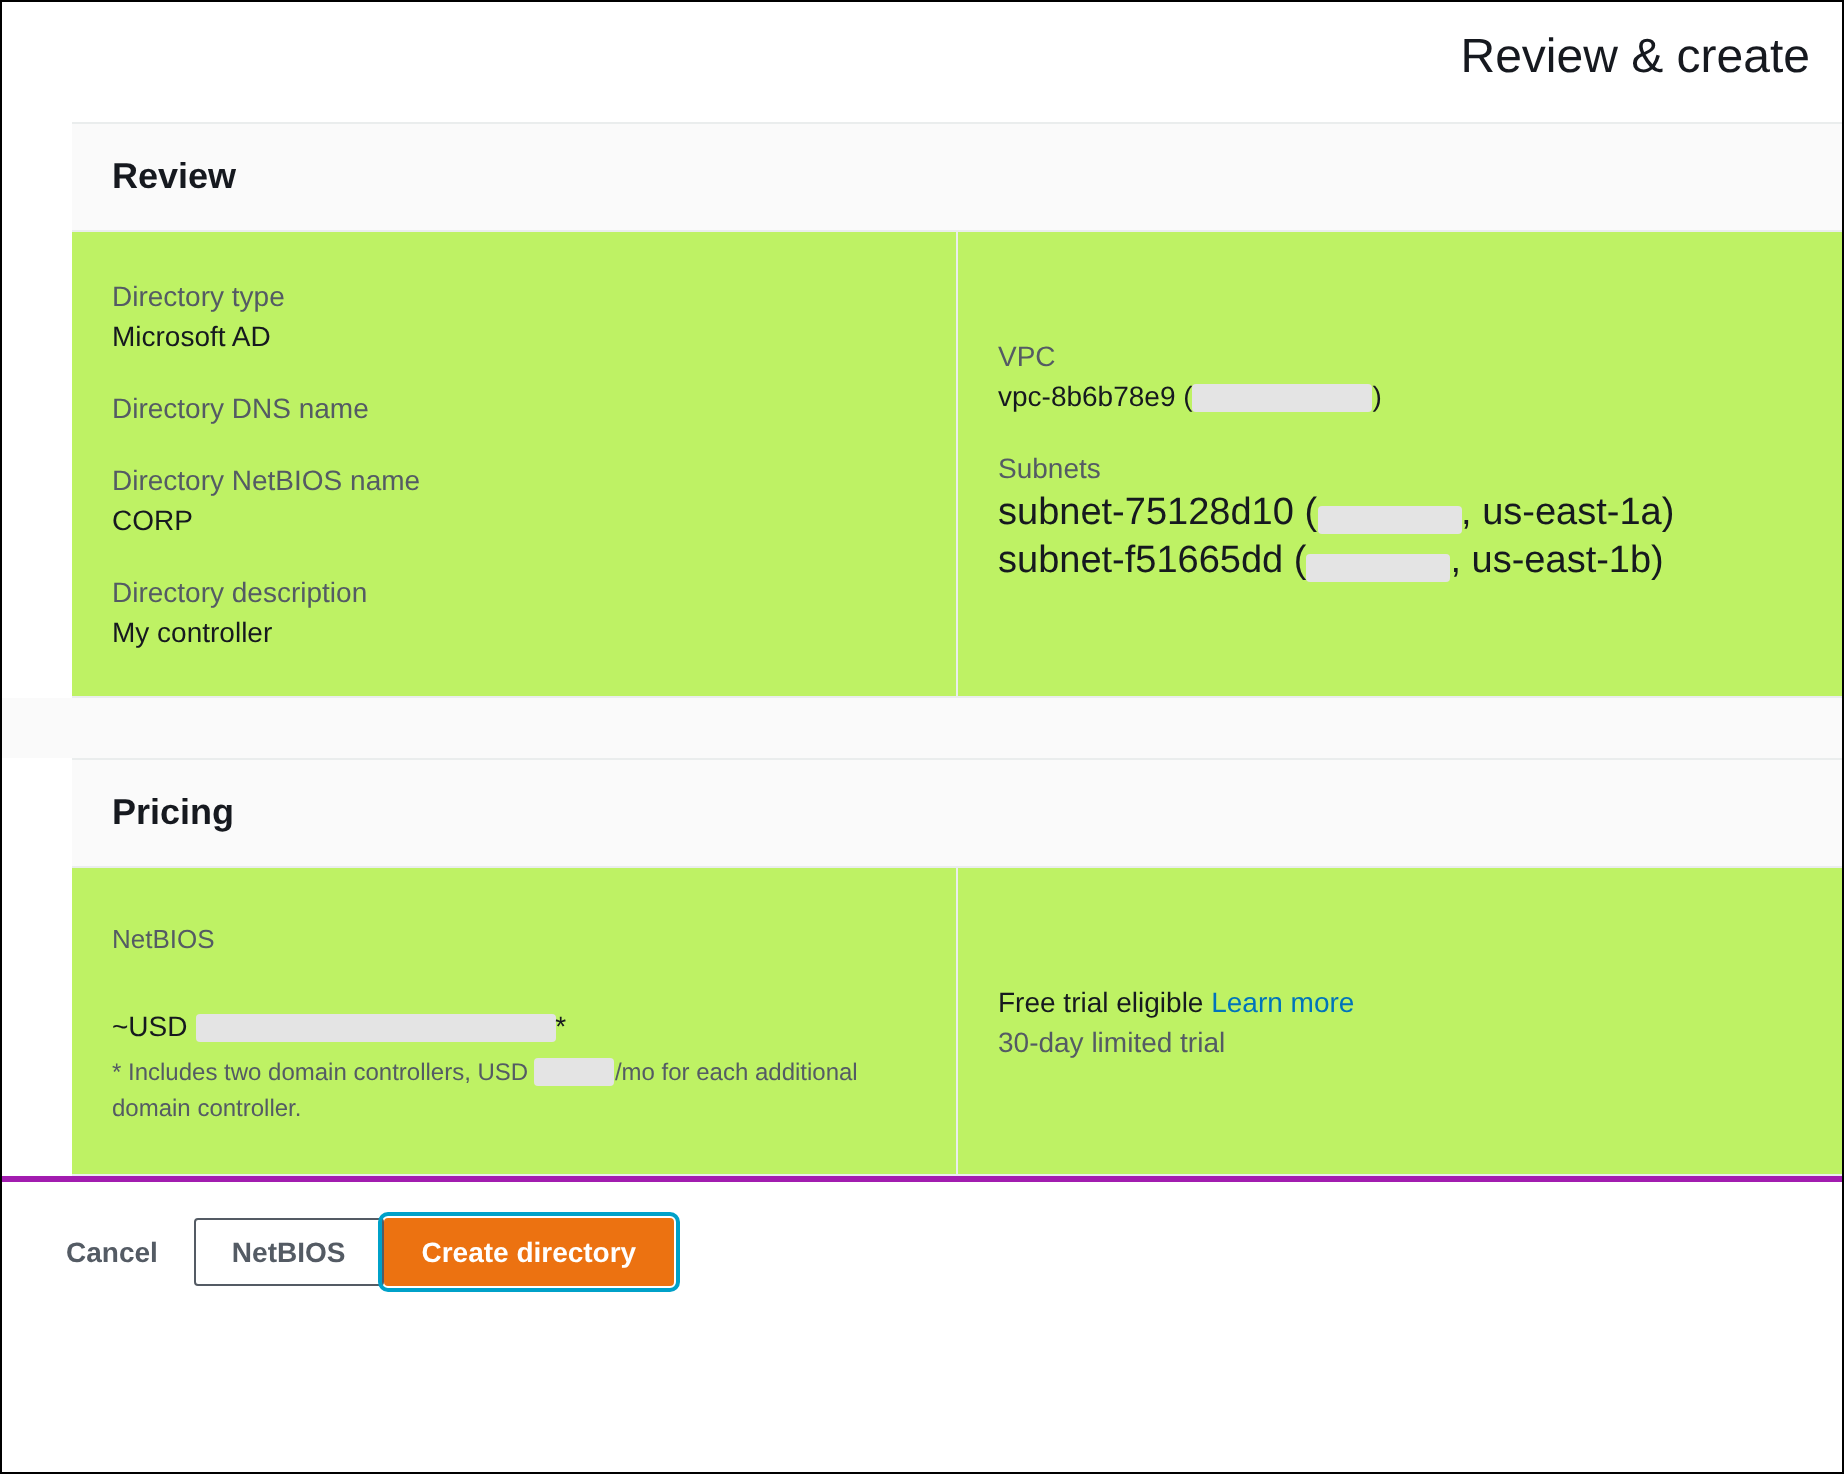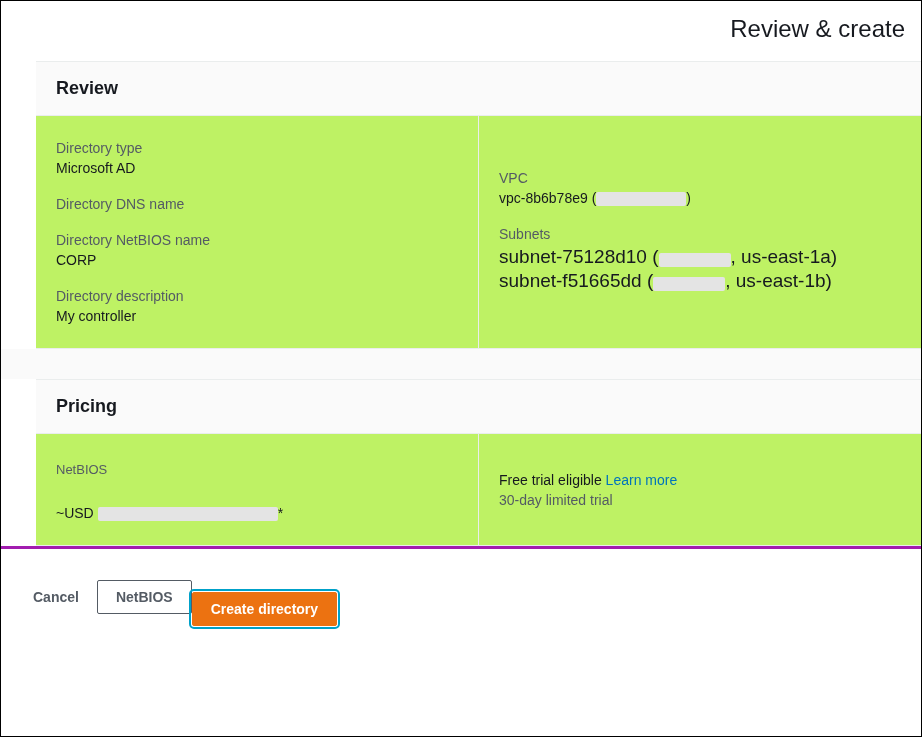--- a/index.html
+++ b/index.html
@@ -122,21 +122,20 @@
       background: #fff;
       border: 1px solid #545b64;
       color: #545b64;
     }
     .btn-primary {
       background: #ec7211;
       border: 1px solid #ec7211;
       color: #fff;
       outline: 2px solid #00a1c9;
       outline-offset: 1px;
-      margin-top: 25px;
     }
     .spacer { height: 30px; background: #fafafa;}
   </style>
 </head>
 <body>
 
 <h1 class="page-title">Review &amp; create</h1>
 
 <div class="section">
   <div class="section-header">Review</div>
@@ -183,20 +182,23 @@
 <div class="section">
   <div class="section-header">Pricing</div>
   <div class="section-body">
     <div class="col col-left">
       <div>
         <div class="pricing-sub">NetBIOS</div>
       </div>
       <div class="pricing-value">
         <span>~USD </span><span class="redacted r-180"></span><span>*</span>
       </div>
+      <div class="pricing-note">
+        <span>* Includes two domain controllers, USD </span><span class="redacted r-40"></span><span>/mo for each additional domain controller.</span>
+      </div>
     </div>
     <div class="col">
       <div class="trial-label">
         <span>Free trial eligible </span><a class="link">Learn more</a>
       </div>
       <div class="trial-sub">30-day limited trial</div>
     </div>
   </div>
 </div>
 

